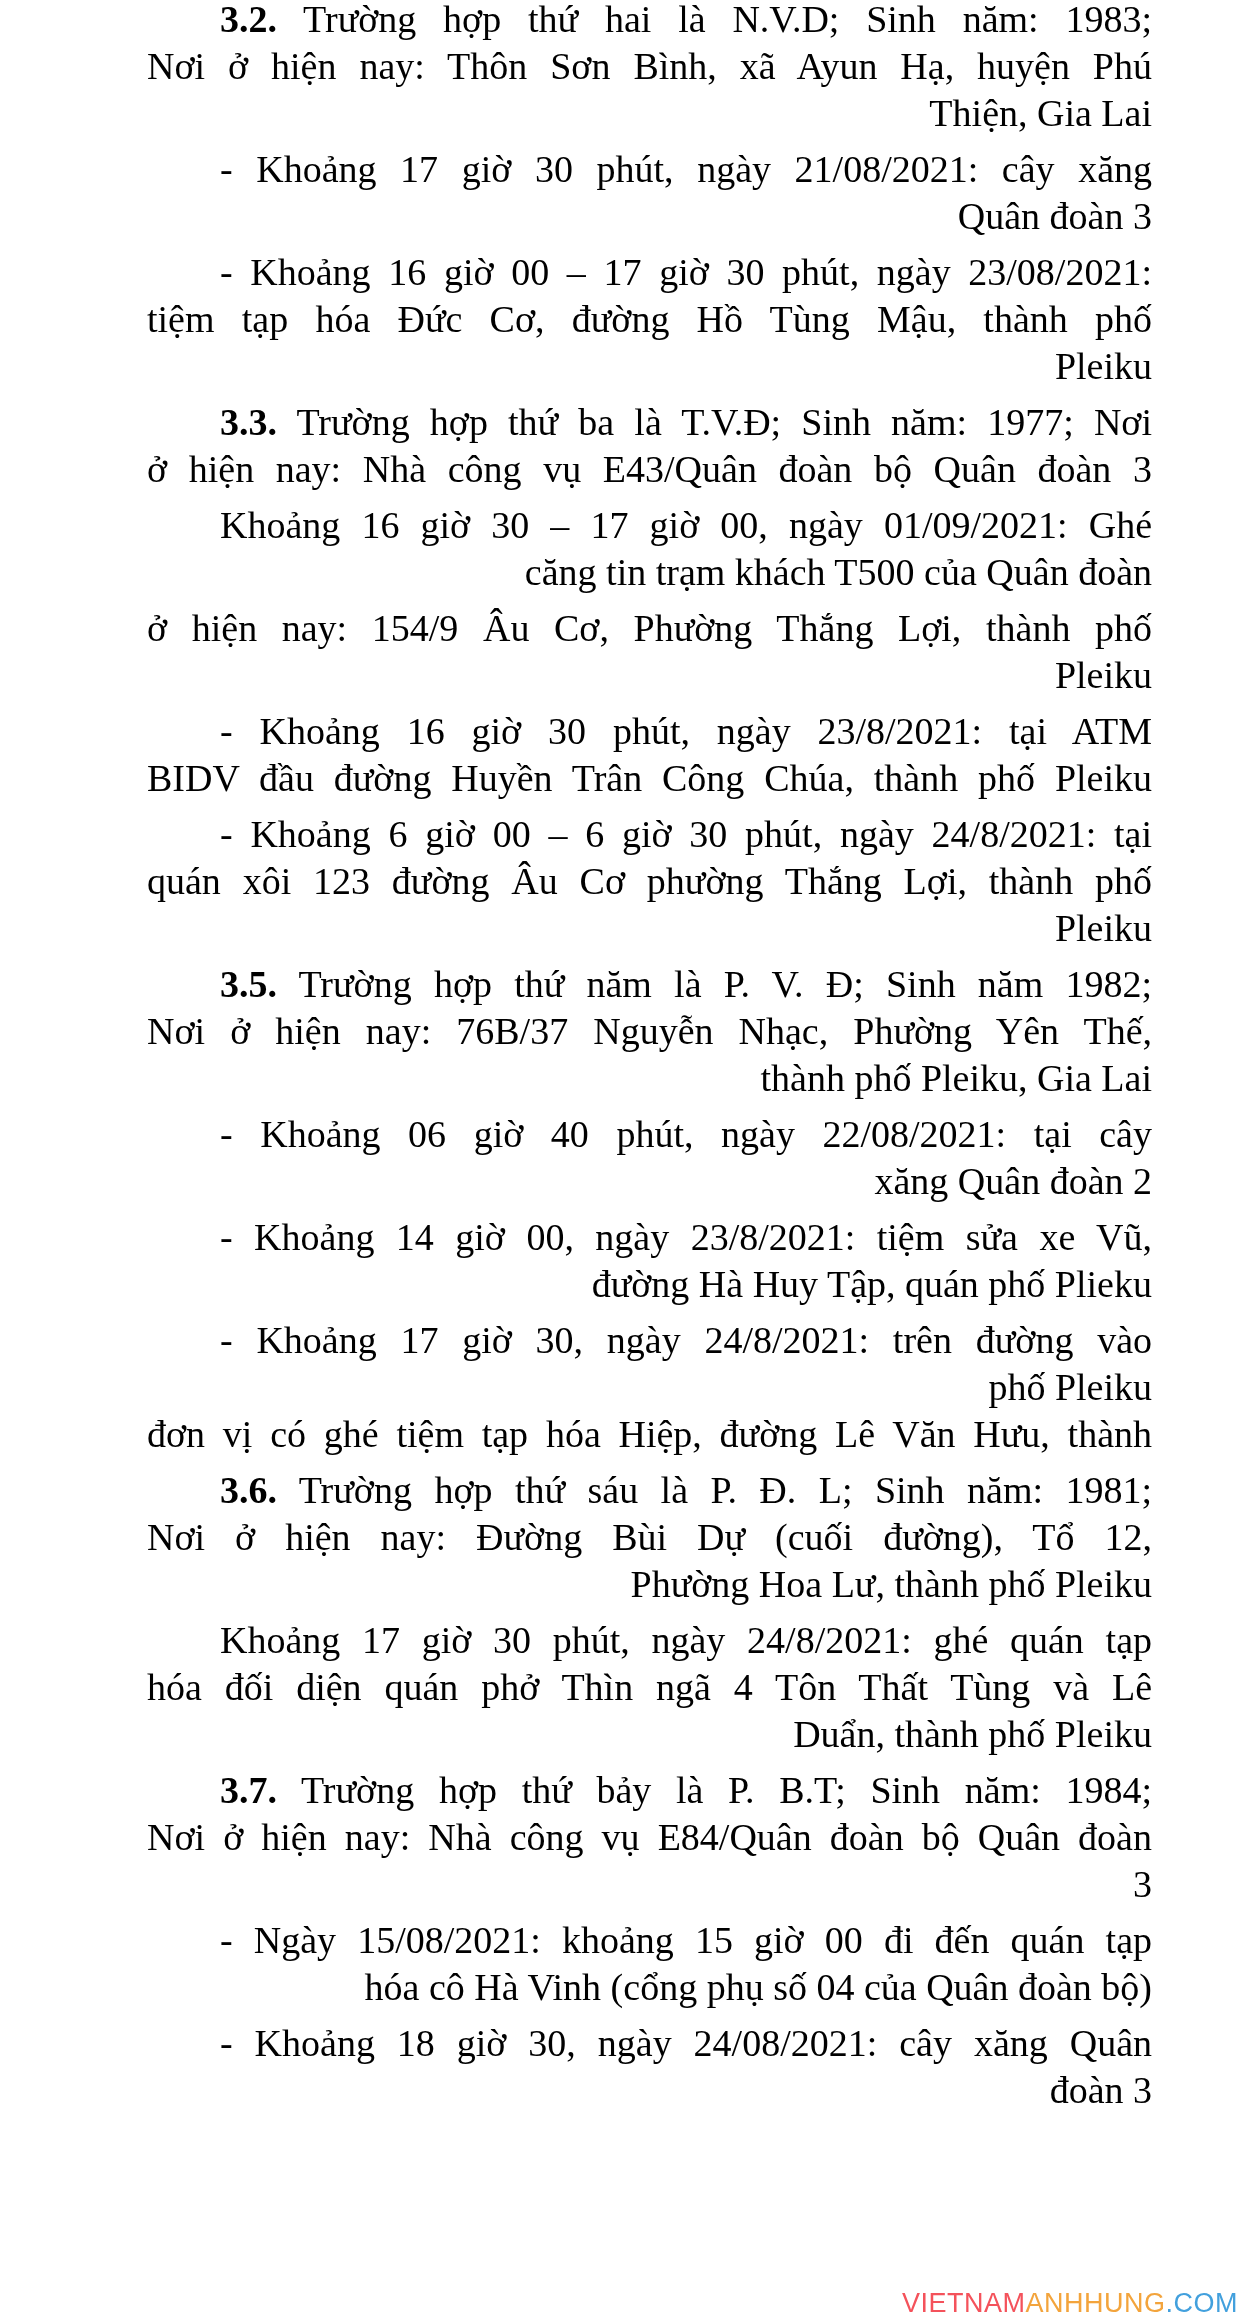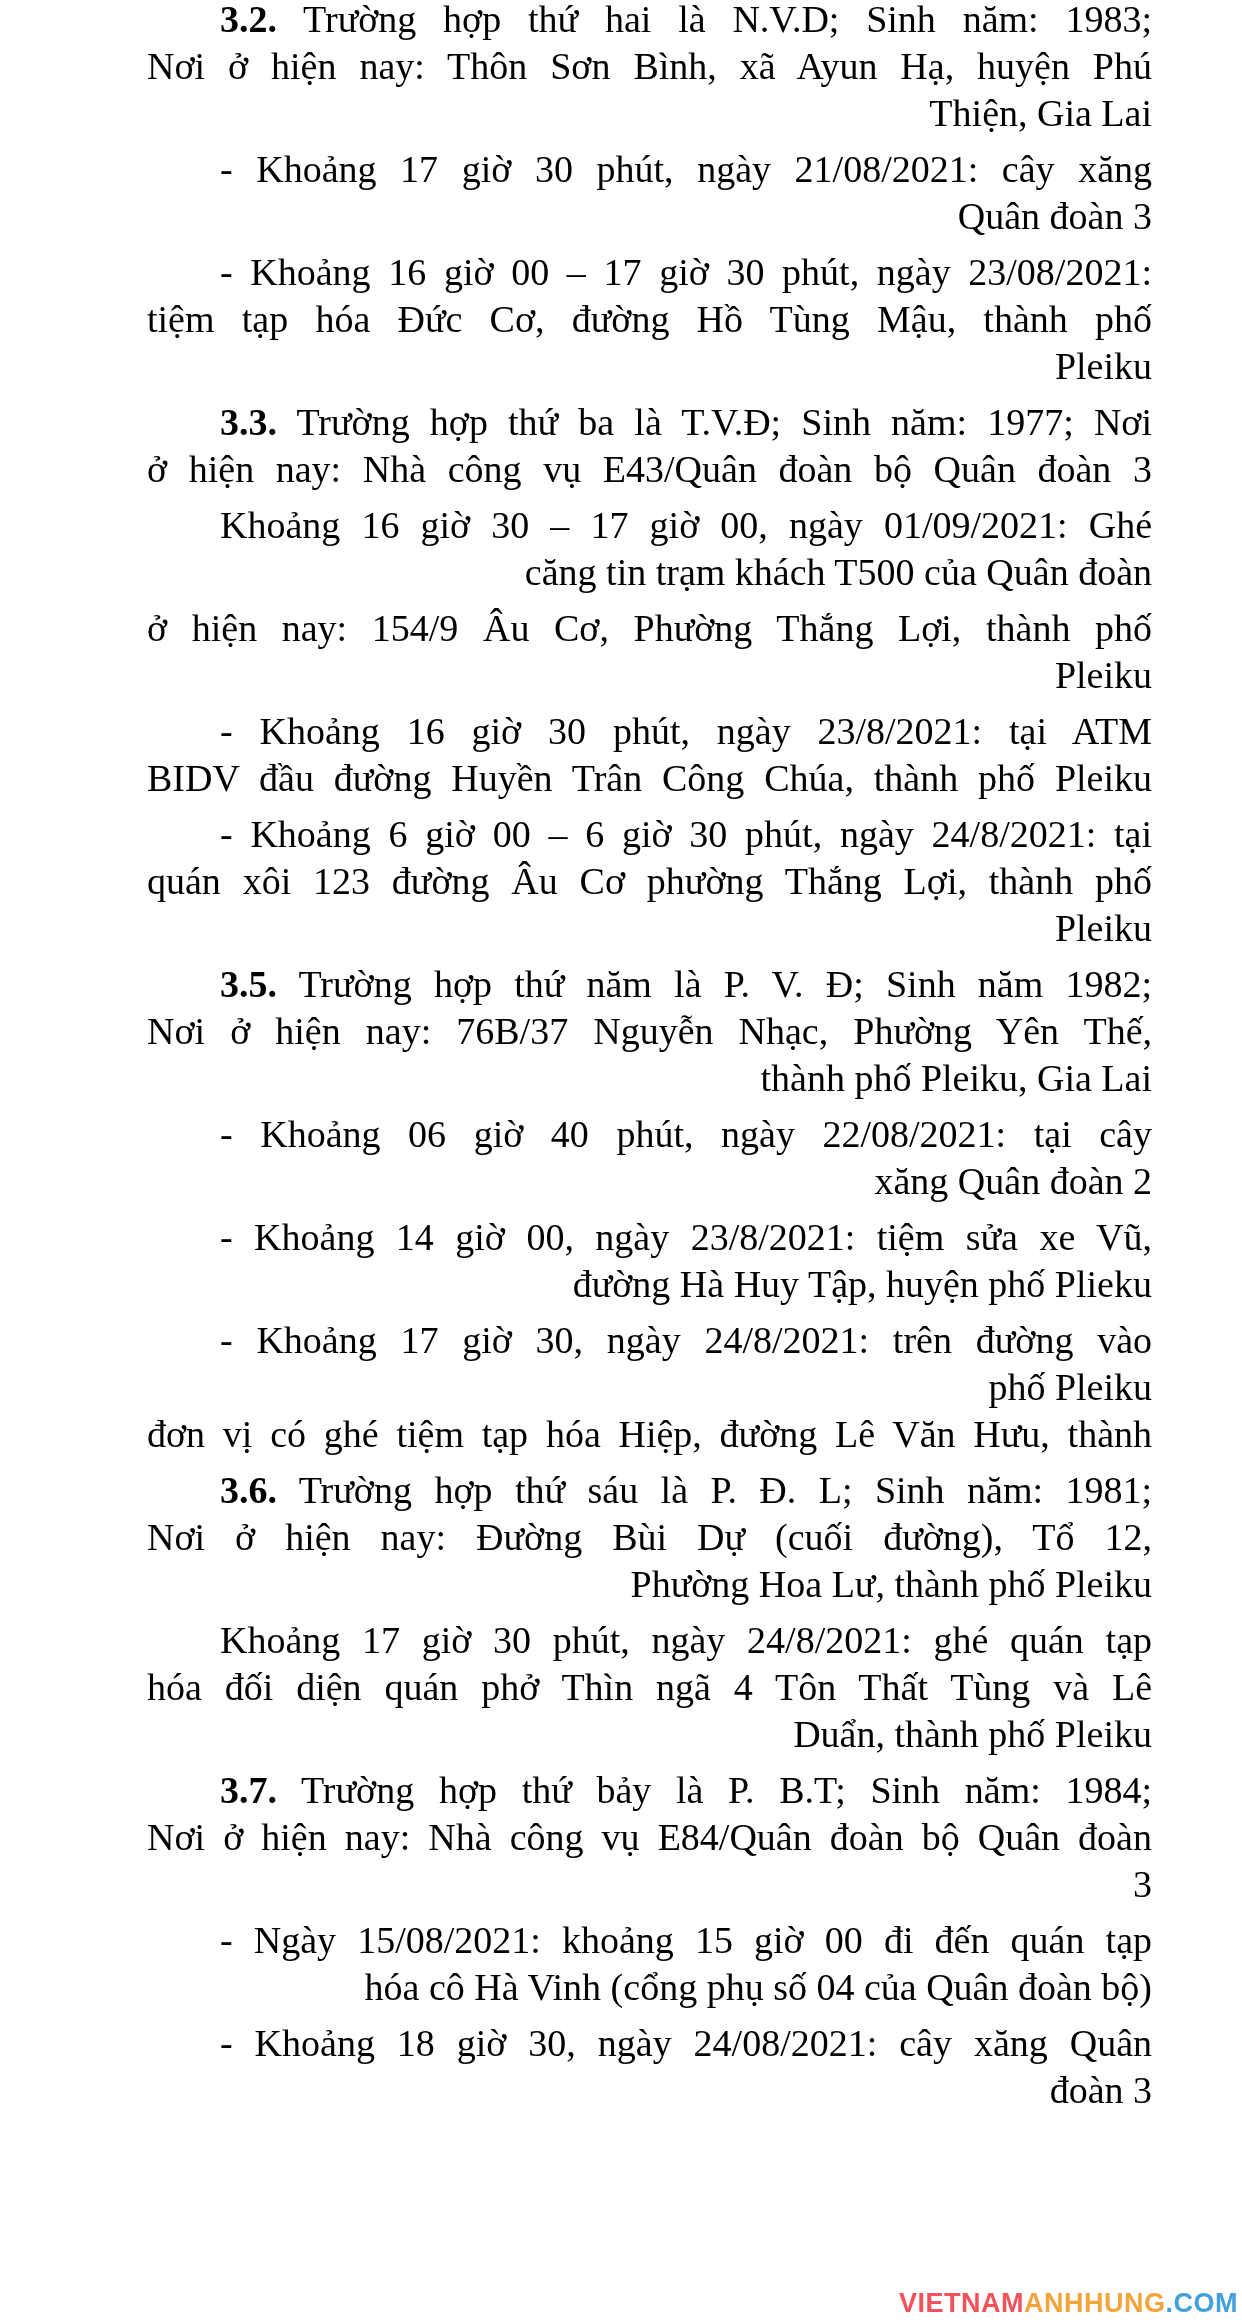--- a/index.html
+++ b/index.html
@@ -26,21 +26,21 @@
   }
   .fill { text-align: justify; text-align-last: justify; }
   .end  { text-align: right; }
   .indent { padding-left: 73px; }
   .b { font-weight: bold; }
   .watermark {
     position: absolute;
     right: 4px;
     bottom: 4px;
     font-family: "Liberation Sans", "DejaVu Sans", sans-serif;
-    font-weight: 700;
+    font-weight: 400;
     font-size: 27px;
     letter-spacing: 0.5px;
     white-space: nowrap;
     user-select: none;
   }
 </style>
 </head>
 <body>
 
 <div class="doc">
@@ -83,21 +83,21 @@
       <div class="line fill indent"><span class="b">3.5.</span><span> Trường hợp thứ năm là P. V. Đ; Sinh năm 1982;</span></div>
       <div class="line fill"><span>Nơi ở hiện nay: 76B/37 Nguyễn Nhạc, Phường Yên Thế,</span></div>
       <div class="line end"><span>thành phố Pleiku, Gia Lai</span></div>
     </div>
     <div class="para">
       <div class="line fill indent"><span>- Khoảng 06 giờ 40 phút, ngày 22/08/2021: tại cây</span></div>
       <div class="line end"><span>xăng Quân đoàn 2</span></div>
     </div>
     <div class="para">
       <div class="line fill indent"><span>- Khoảng 14 giờ 00, ngày 23/8/2021: tiệm sửa xe Vũ,</span></div>
-      <div class="line end"><span>đường Hà Huy Tập, huyện phố Plieku</span></div>
+      <div class="line end"><span>đường Hà Huy Tập, quán phố Plieku</span></div>
     </div>
     <div class="para">
       <div class="line fill indent"><span>- Khoảng 17 giờ 30, ngày 24/8/2021: trên đường vào</span></div>
       <div class="line end"><span>phố Pleiku</span></div>
       <div class="line fill"><span>đơn vị có ghé tiệm tạp hóa Hiệp, đường Lê Văn Hưu, thành</span></div>
     </div>
     <div class="para">
       <div class="line fill indent"><span class="b">3.6.</span><span> Trường hợp thứ sáu là P. Đ. L; Sinh năm: 1981;</span></div>
       <div class="line fill"><span>Nơi ở hiện nay: Đường Bùi Dự (cuối đường), Tổ 12,</span></div>
       <div class="line end"><span>Phường Hoa Lư, thành phố Pleiku</span></div>

